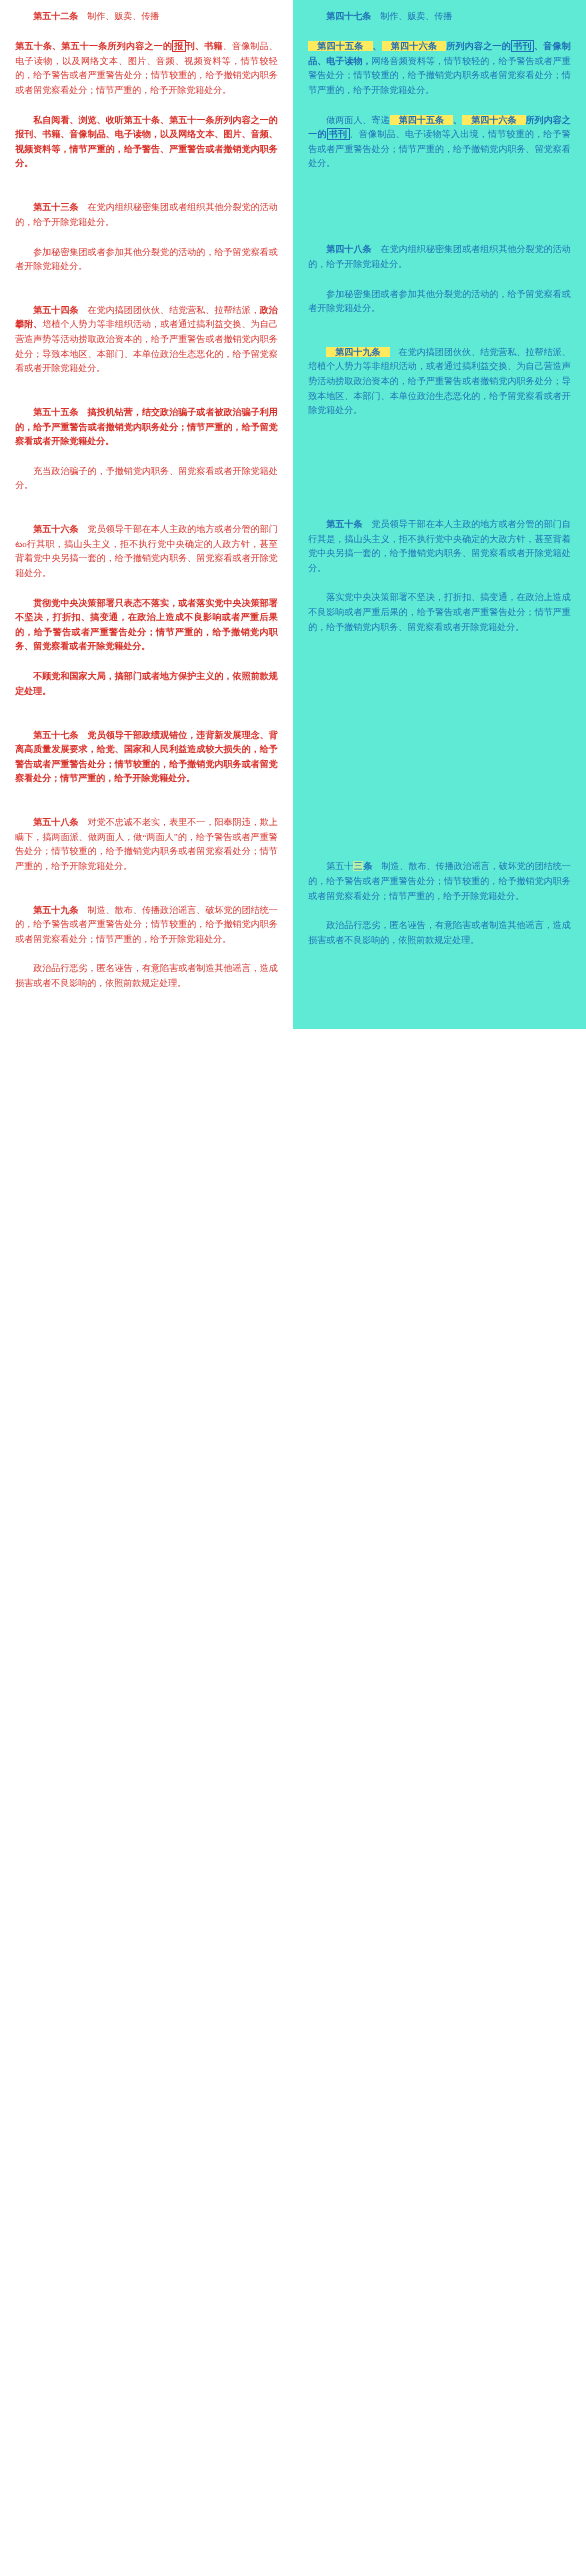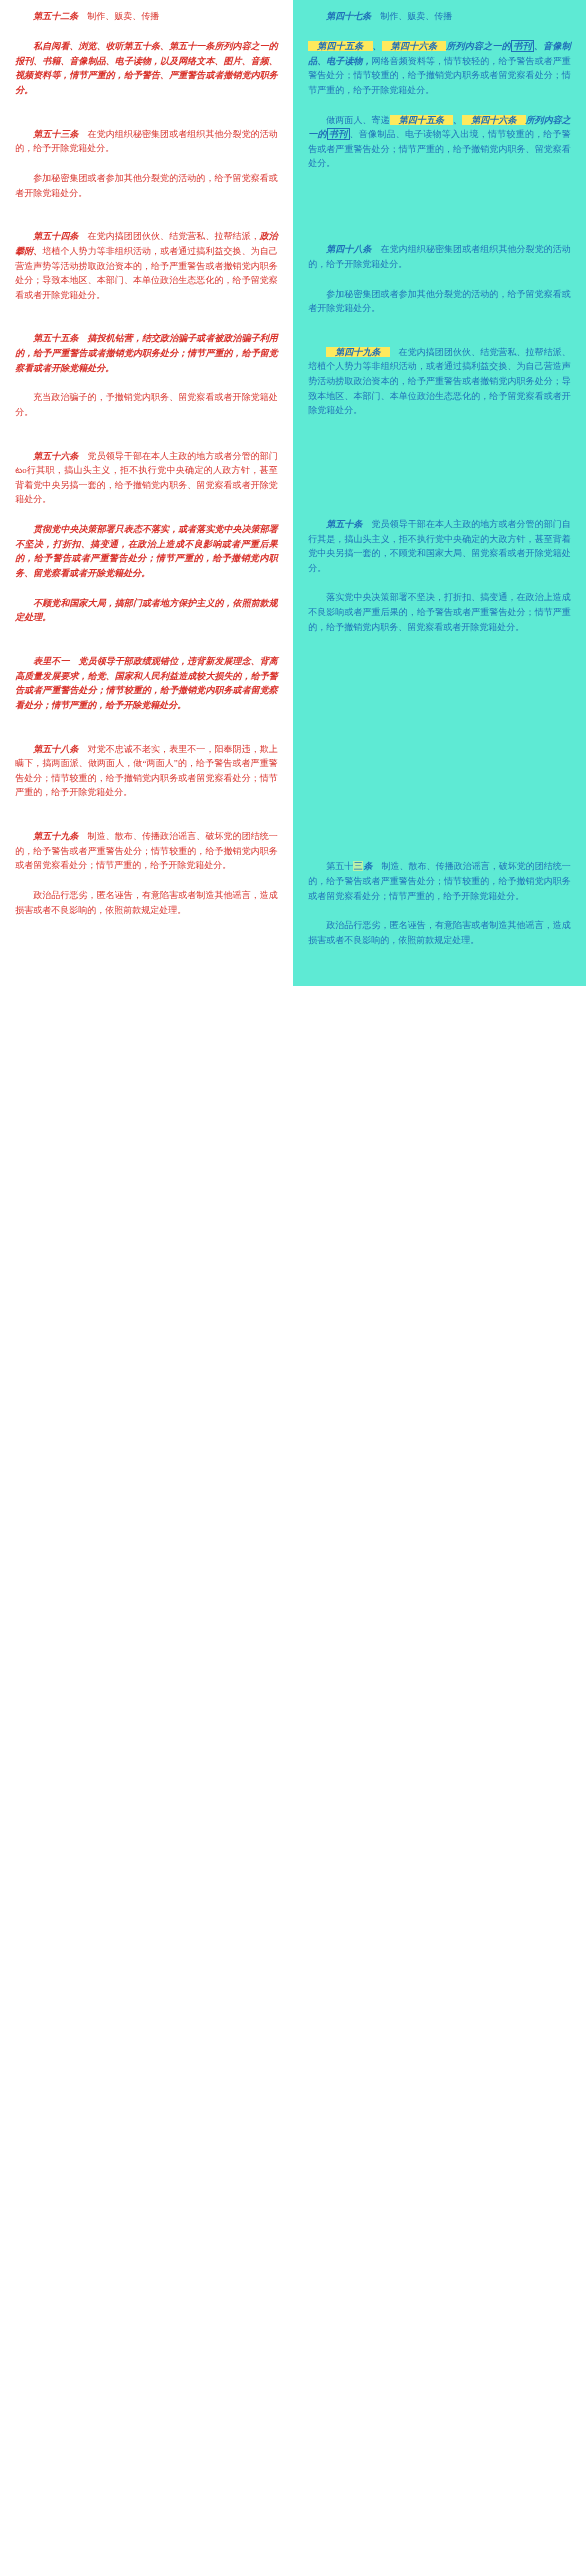--- a/index.html
+++ b/index.html
@@ -42,21 +42,20 @@
     text-justify: inter-ideograph;
   }
   .col-right .blk {
     color: #1f6fb8;
   }
   .blk.indent {
     text-indent: 2em;
   }
   .bold {
     font-weight: bold;
-    font-style: italic;
   }
   .hl {
     background: #ffe95c;
     padding: 0 9px;
   }
   .hl-green {
     background: #b9f0a8;
     padding: 0 0.6px;
   }
   .boxed {
@@ -70,53 +69,54 @@
   .spacer-lg { height: 28px; }
   .spacer-xl { height: 56px; }
 </style>
 </head>
 <body>
 
 <div id="page">
   <div class="columns">
     <div class="col col-left" id="left-col">
         <p class="blk indent"><span class="bold">第五十二条</span><span>　制作、贩卖、传播</span></p>
+        <p class="blk"><span class="bold">第五十条、第五十一条所列内容之一的</span><span class="bold boxed">报</span><span class="bold">刊、</span><span class="bold">书籍</span><span>、音像制品、电子读物，以及网络文本、图片、音频、视频资料等，情节较轻的，给予警告或者严重警告处分；情节较重的，给予撤销党内职务或者留党察看处分；情节严重的，给予开除党籍处分。</span></p>
         <p class="blk indent"><span class="bold">私自阅看、浏览、收听第五十条、第五十一条所列内容之一的报刊、书籍、音像制品、电子读物，以及网络文本、图片、音频、视频资料等，情节严重的，给予警告、严重警告或者撤销党内职务分。</span></p>
         <div class="spacer-md"></div>
         <p class="blk indent"><span class="bold">第五十三条</span><span>　在党内组织秘密集团或者组织其他分裂党的活动的，给予开除党籍处分。</span></p>
         <p class="blk indent"><span>参加秘密集团或者参加其他分裂党的活动的，给予留党察看或者开除党籍处分。</span></p>
         <div class="spacer-md"></div>
         <p class="blk indent"><span class="bold">第五十四条</span><span>　在党内搞团团伙伙、结党营私、拉帮结派，</span><span class="bold">政治攀附</span><span class="bold">、</span><span>培植个人势力等非组织活动，或者通过搞利益交换、为自己营造声势等活动捞取政治资本的，给予严重警告或者撤销党内职务处分；导致本地区、本部门、本单位政治生态恶化的，给予留党察看或者开除党籍处分。</span></p>
         <div class="spacer-md"></div>
         <p class="blk indent"><span class="bold">第五十五条</span><span class="bold">　搞投机钻营，结交政治骗子或者被政治骗子利用的，给予严重警告或者撤销党内职务处分；情节严重的，给予留党察看或者开除党籍处分。</span></p>
         <p class="blk indent"><span>充当政治骗子的，予撤销党内职务、留党察看或者开除党籍处分。</span></p>
         <div class="spacer-md"></div>
         <p class="blk indent"><span class="bold">第五十六条</span><span>　党员领导干部在本人主政的地方或者分管的部门టo行其职，搞山头主义，拒不执行党中央确定的人政方针，甚至背着党中央另搞一套的，给予撤销党内职务、留党察看或者开除党籍处分。</span></p>
         <p class="blk indent"><span class="bold">贯彻党中央决策部署只表态不落实，或者</span><span class="bold">落实党中央决策部署不坚决，打折扣、搞变通，在政治上造成不良影响或者严重后果的，给予警告或者严重警告处分；情节严重的，给予撤销党内职务、留党察看或者开除党籍处分。</span></p>
         <p class="blk indent"><span class="bold">不顾党和国家大局，搞部门或者地方保护主义的，依照前款规定处理。</span></p>
         <div class="spacer-md"></div>
-        <p class="blk indent"><span class="bold">表里不一</span><span class="bold">　党员领导干部政绩观错位，违背新发展理念、背离高质量发展要求，给党、国家和人民利益造成较大损失的，给予警告或者严重警告处分；情节较重的，给予撤销党内职务或者留党察看处分；情节严重的，给予开除党籍处分。</span></p>
+        <p class="blk indent"><span class="bold">第五十七条</span><span class="bold">　党员领导干部政绩观错位，违背新发展理念、背离高质量发展要求，给党、国家和人民利益造成较大损失的，给予警告或者严重警告处分；情节较重的，给予撤销党内职务或者留党察看处分；情节严重的，给予开除党籍处分。</span></p>
         <div class="spacer-md"></div>
         <p class="blk indent"><span class="bold">第五十八条</span><span>　对党不忠诚不老实，表里不一，阳奉阴违，欺上瞒下，搞两面派、做两面人，做“两面人”的，给予警告或者严重警告处分；情节较重的，给予撤销党内职务或者留党察看处分；情节严重的，给予开除党籍处分。</span></p>
         <div class="spacer-md"></div>
         <p class="blk indent"><span class="bold">第五十九条</span><span>　制造、散布、传播政治谣言、破坏党的团结统一的，给予警告或者严重警告处分；情节较重的，给予撤销党内职务或者留党察看处分；情节严重的，给予开除党籍处分。</span></p>
         <p class="blk indent"><span>政治品行恶劣，匿名诬告，有意陷害或者制造其他谣言，造成损害或者不良影响的，依照前款规定处理。</span></p>
       </div>
     <div class="col col-right" id="right-col">
         <p class="blk indent"><span class="bold">第四十七条</span><span>　制作、贩卖、传播</span></p>
         <p class="blk"><span class="bold hl">第四十五条</span><span class="bold">、</span><span class="bold hl">第四十六条</span><span class="bold">所列内容之一的</span><span class="bold boxed">书刊</span><span class="bold">、音像制品、电子读物，</span><span>网络音频资料等，情节较轻的，给予警告或者严重警告处分；情节较重的，给予撤销党内职务或者留党察看处分；情节严重的，给予开除党籍处分。</span></p>
         <p class="blk indent"><span>做两面人、寄递</span><span class="bold hl">第四十五条</span><span class="bold">、</span><span class="bold hl">第四十六条</span><span class="bold">所列内容之一的</span><span class="bold boxed">书刊</span><span>、音像制品、电子读物等入出境，情节较重的，给予警告或者严重警告处分；情节严重的，给予撤销党内职务、留党察看处分。</span></p>
         <div class="spacer-xl"></div>
         <p class="blk indent"><span class="bold">第四十八条</span><span>　在党内组织秘密集团或者组织其他分裂党的活动的，给予开除党籍处分。</span></p>
         <p class="blk indent"><span>参加秘密集团或者参加其他分裂党的活动的，给予留党察看或者开除党籍处分。</span></p>
         <div class="spacer-md"></div>
         <p class="blk indent"><span class="bold hl">第四十九条</span><span>　在党内搞团团伙伙、结党营私、拉帮结派、培植个人势力等非组织活动，或者通过搞利益交换、为自己营造声势活动捞取政治资本的，给予严重警告或者撤销党内职务处分；导致本地区、本部门、本单位政治生态恶化的，给予留党察看或者开除党籍处分。</span></p>
         <div class="spacer-xl"></div>
         <div class="spacer-lg"></div>
-        <p class="blk indent"><span class="bold">第五十条</span><span>　党员领导干部在本人主政的地方或者分管的部门自行其是，搞山头主义，拒不执行党中央确定的大政方针，甚至背着党中央另搞一套的，不顾党和国家大局、留党察看或者开除党籍处分。</span></p>
+        <p class="blk indent"><span class="bold">第五十条</span><span>　党员领导干部在本人主政的地方或者分管的部门自行其是，搞山头主义，拒不执行党中央确定的大政方针，甚至背着党中央另搞一套的，给予撤销党内职务、留党察看或者开除党籍处分。</span></p>
         <p class="blk indent"><span>落实党中央决策部署不坚决，打折扣、搞变通，在政治上造成不良影响或者严重后果的，给予警告或者严重警告处分；情节严重的，给予撤销党内职务、留党察看或者开除党籍处分。</span></p>
         <div class="spacer-xl"></div>
         <div class="spacer-xl"></div>
         <div class="spacer-xl"></div>
         <div class="spacer-lg"></div>
         <div class="spacer-md"></div>
         <p class="blk indent"><span>第五十</span><span class="hl-green">三</span><span class="bold">条</span><span>　制造、散布、传播政治谣言，破坏党的团结统一的，给予警告或者严重警告处分；情节较重的，给予撤销党内职务或者留党察看处分；情节严重的，给予开除党籍处分。</span></p>
         <p class="blk indent"><span>政治品行恶劣，匿名诬告，有意陷害或者制造其他谣言，造成损害或者不良影响的，依照前款规定处理。</span></p>
       </div>
   </div>

